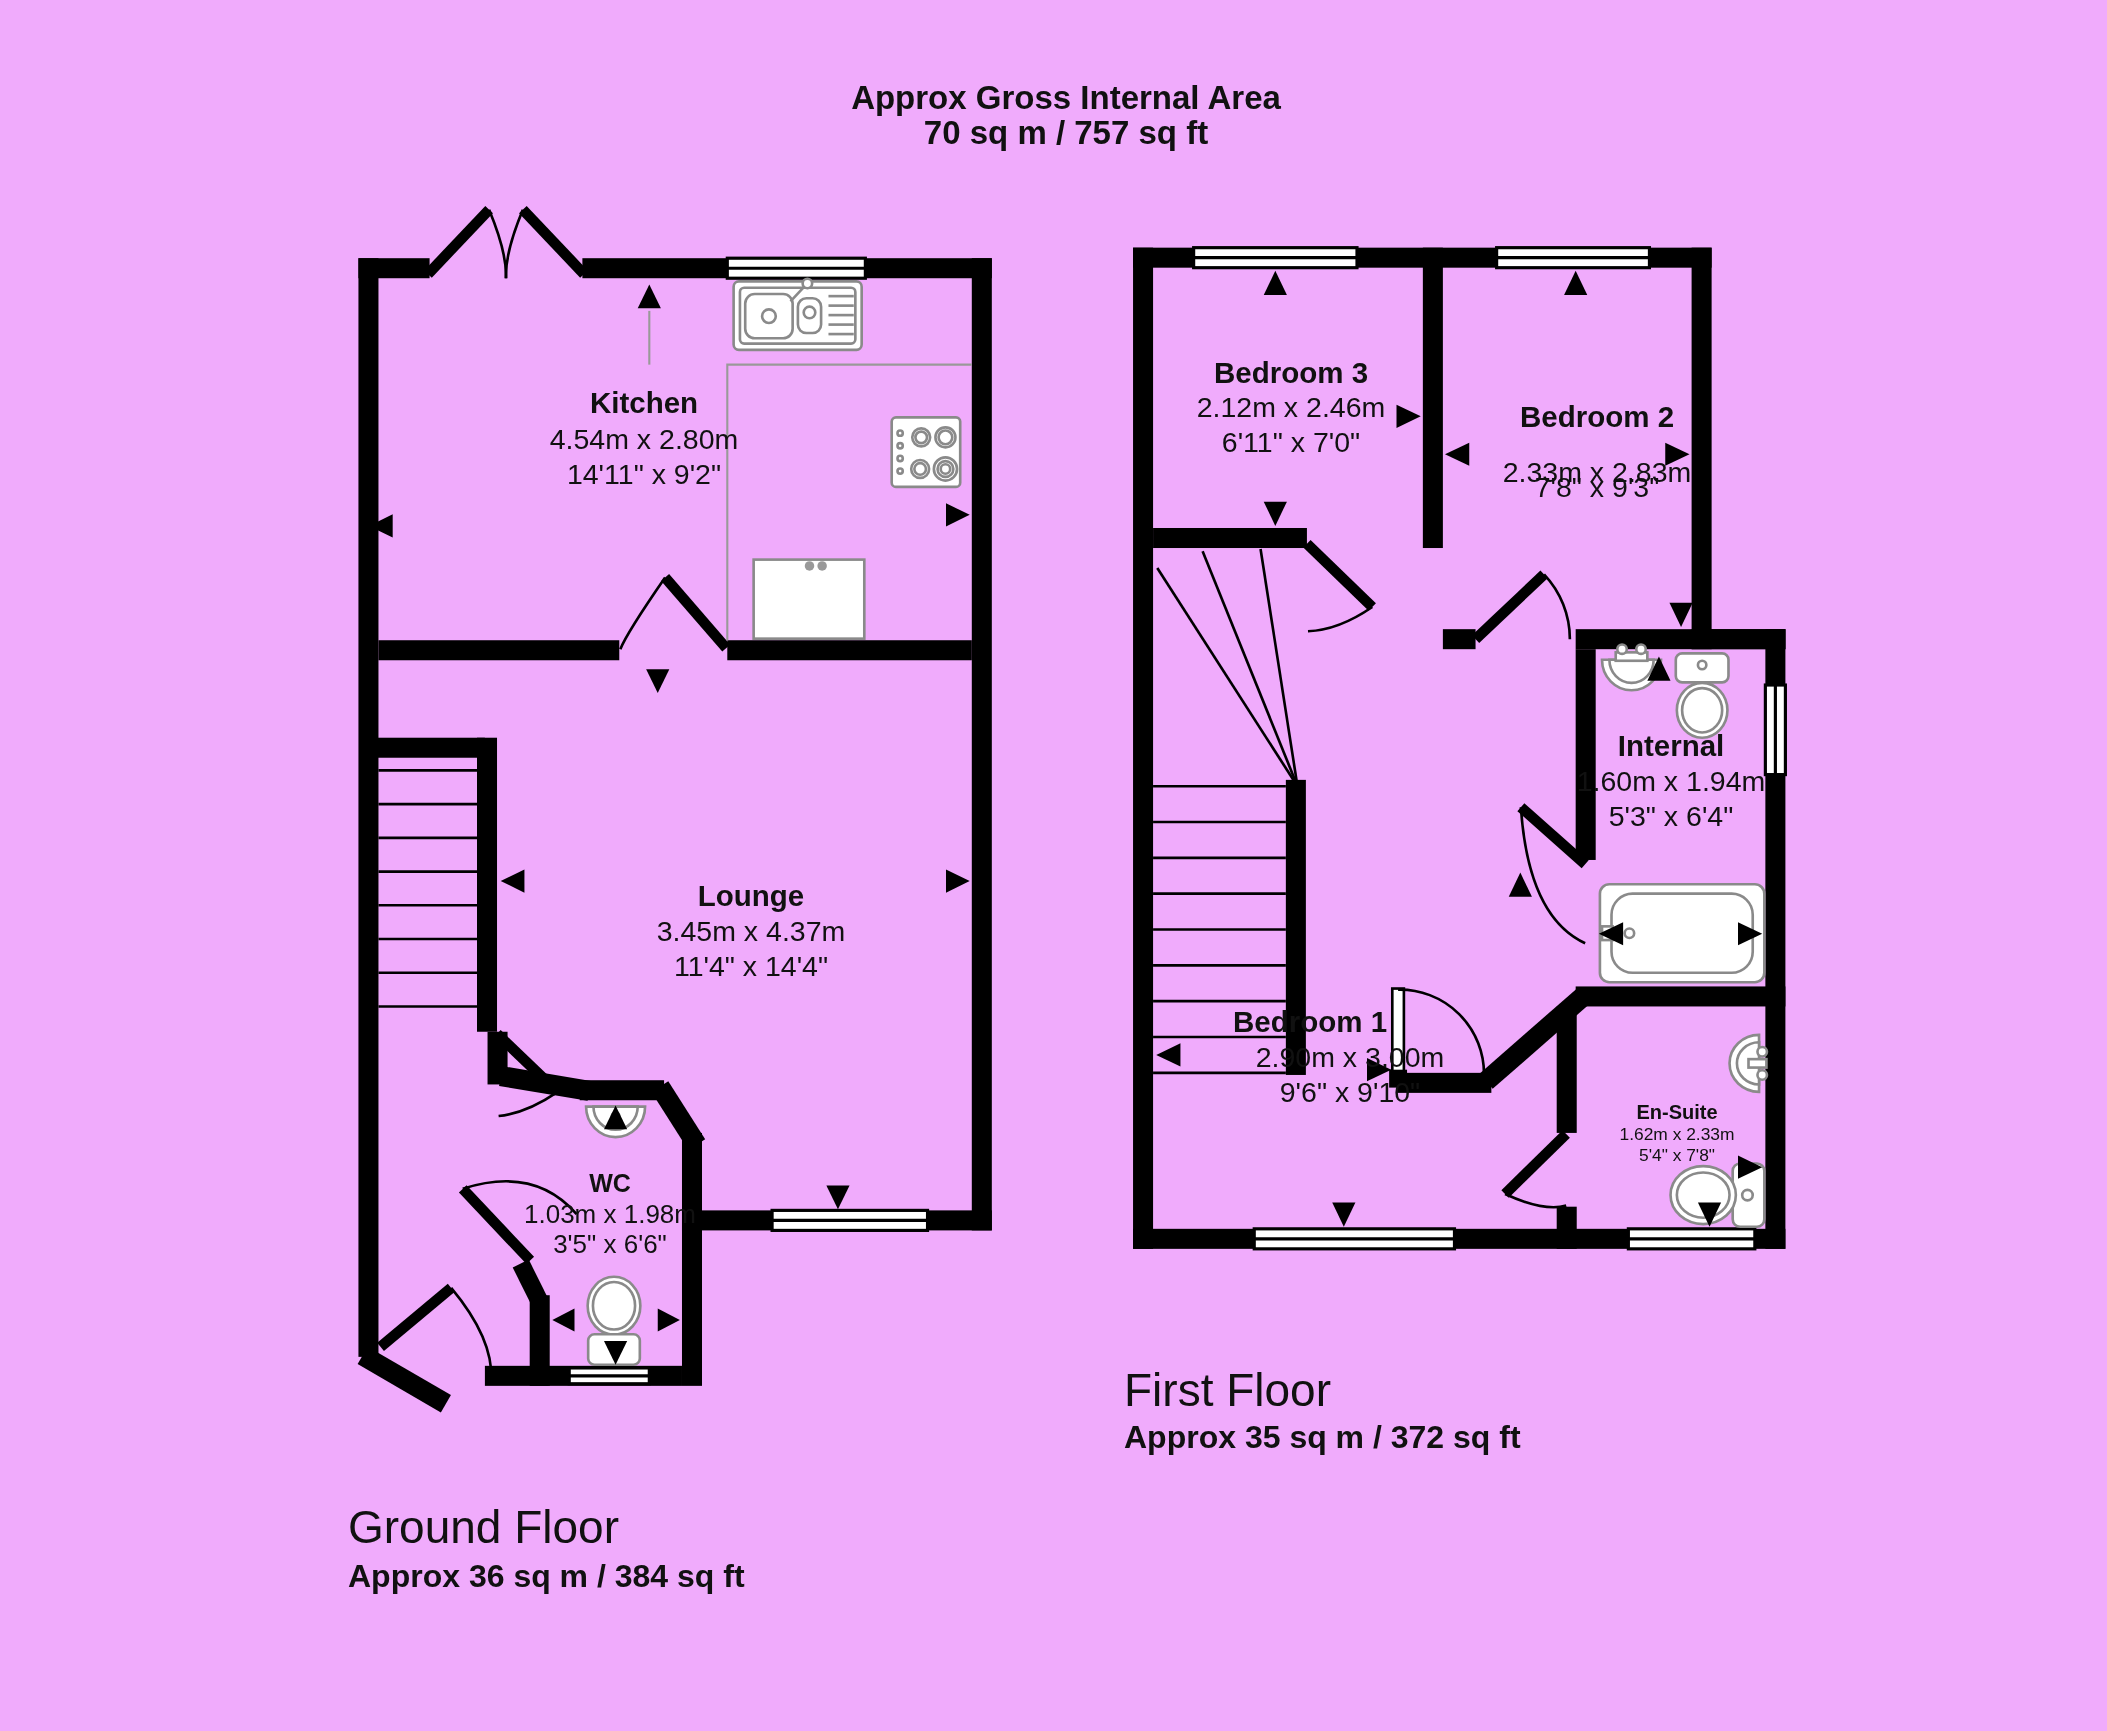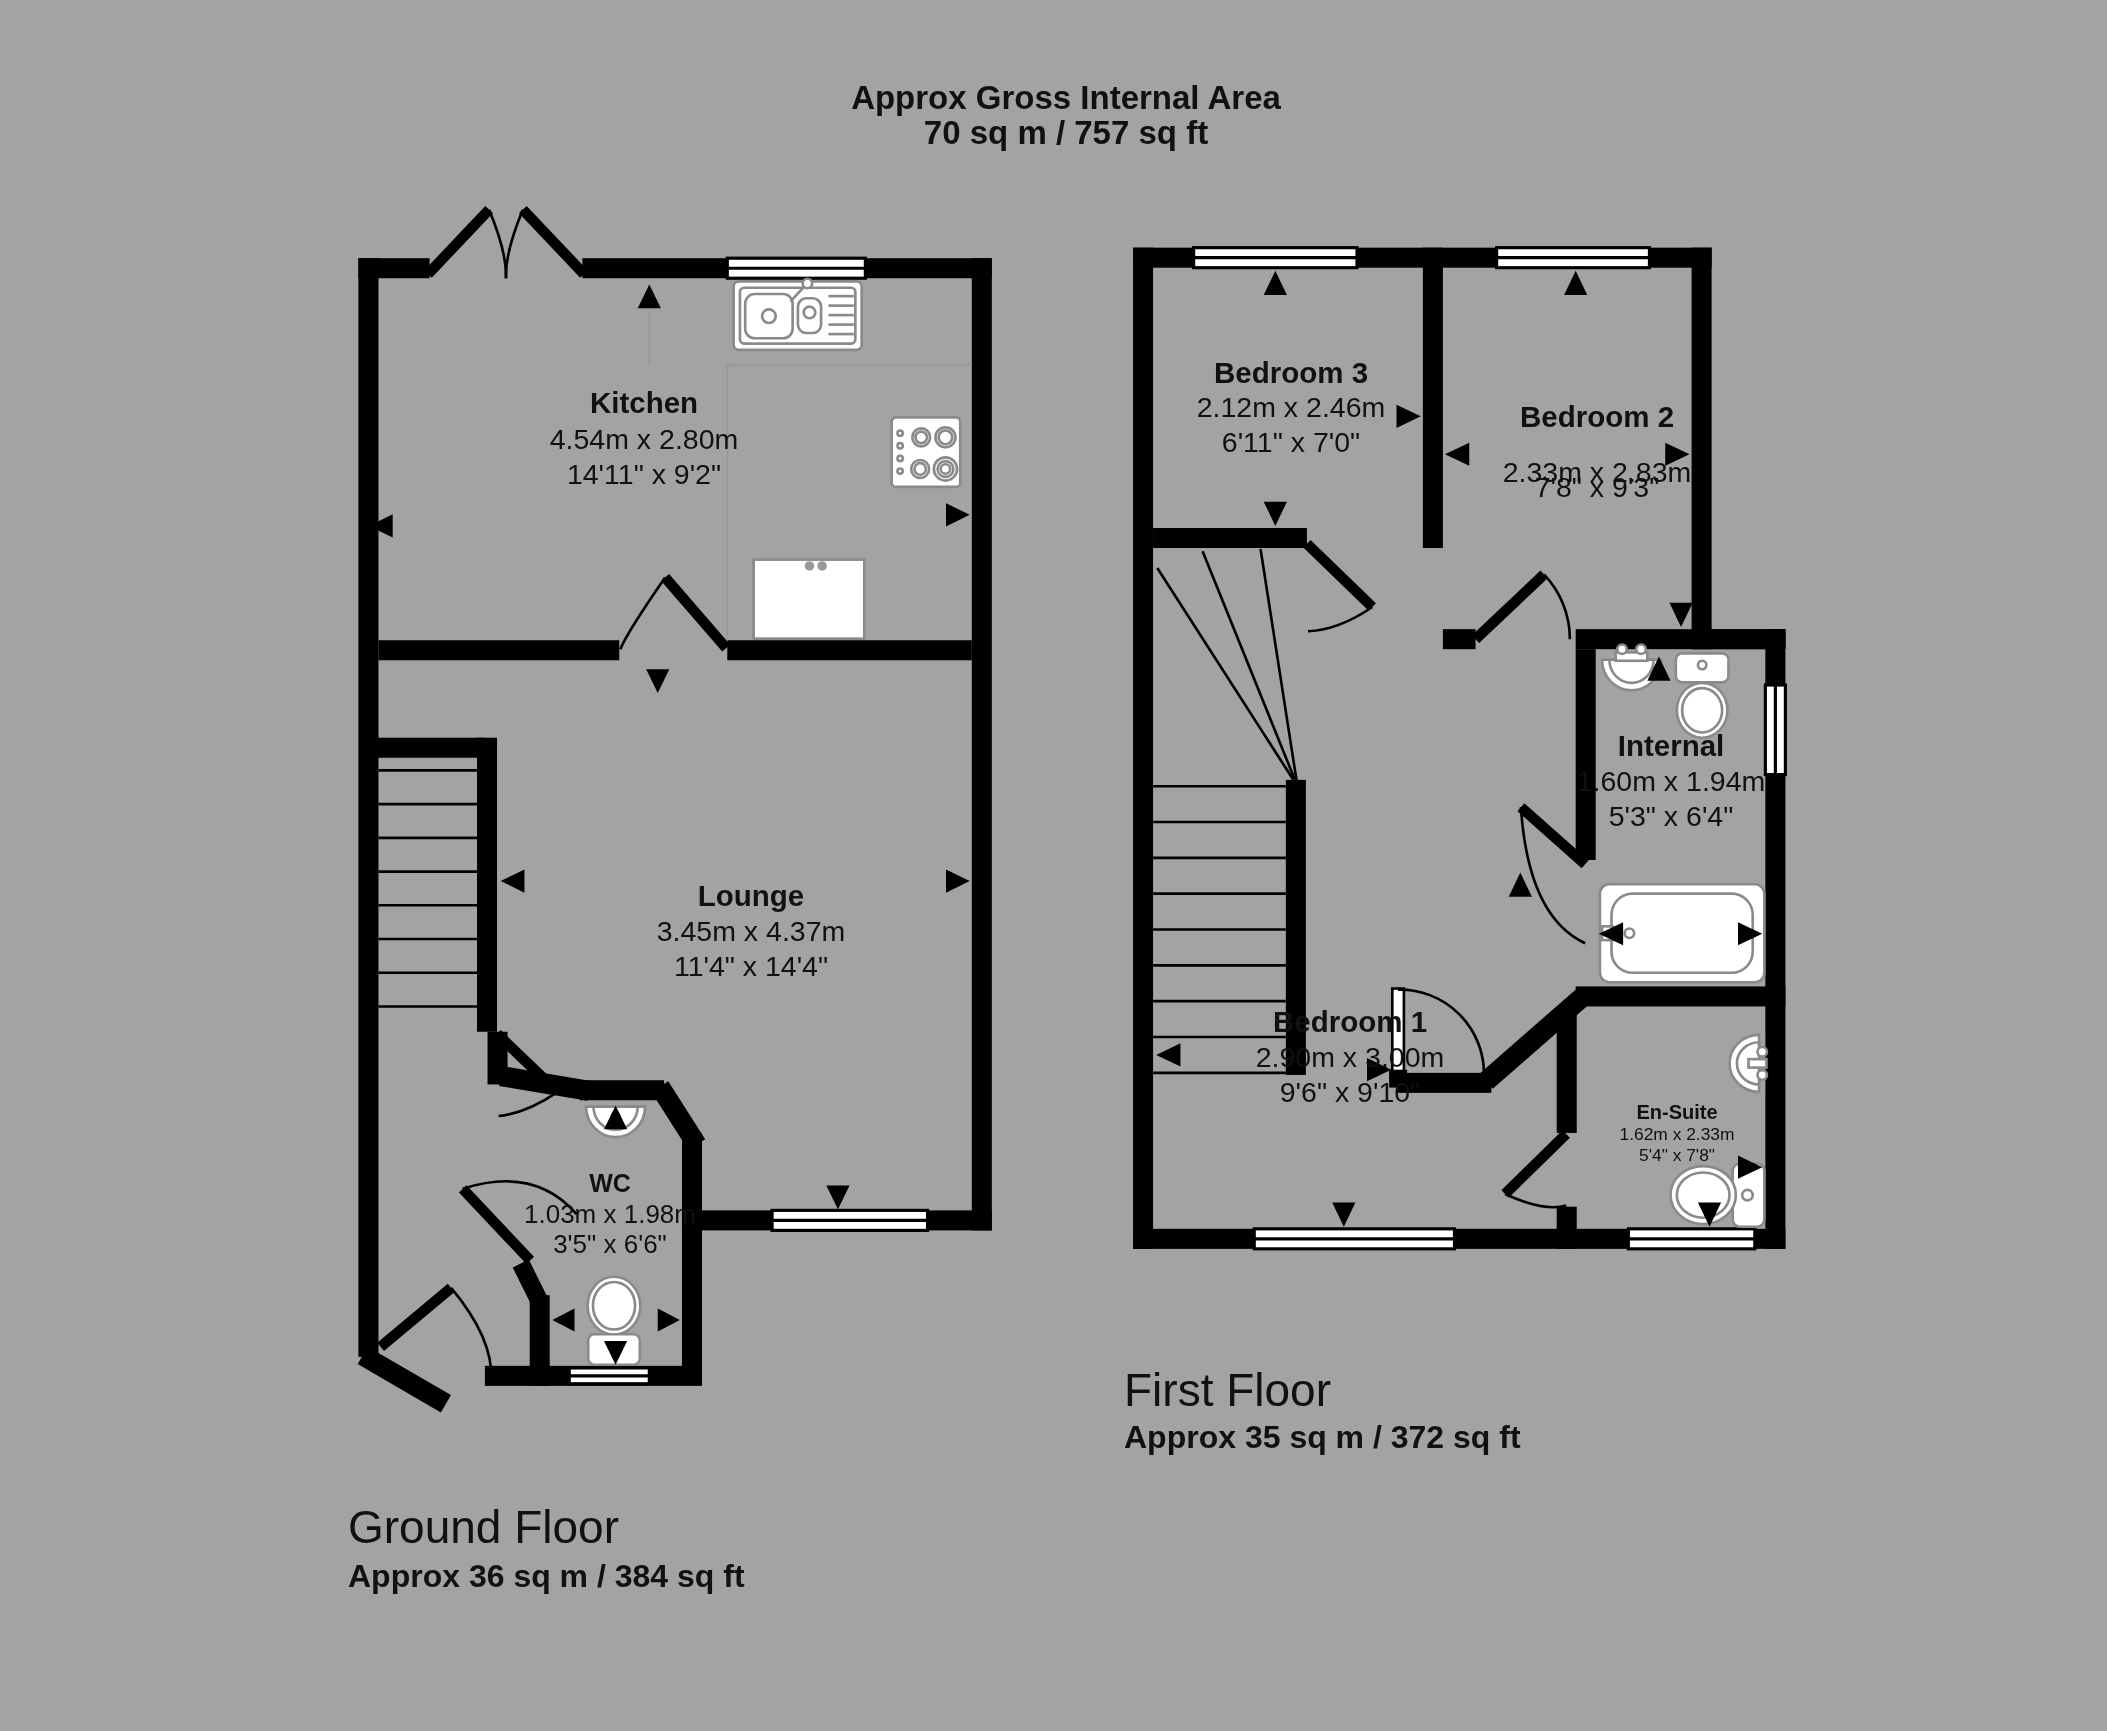--- a/index.html
+++ b/index.html
@@ -1,16 +1,16 @@
 <!DOCTYPE html>
 <html style="font-size:8.4px"><head>
 <meta charset="utf-8">
 <style>
   html,body{margin:0;padding:0;background:#fff;}
-  #canvas{position:relative;width:2108px;height:1731px;background:#a3a3a3;overflow:hidden;
+  #canvas{position:relative;width:2108px;height:1731px;background:#f0abfc;overflow:hidden;
           font-family:"Liberation Sans",sans-serif;}
   #plan-svg{position:absolute;left:0;top:0;}
   .wall{fill:#000;}
   .wline{stroke:#000;}
   .win{fill:#fff;stroke:#000;stroke-width:6;}
   .winline{stroke:#000;stroke-width:6;}
   .leaf{stroke:#000;stroke-width:20;}
   .arc{fill:none;stroke:#000;stroke-width:5;}
   .tread{stroke:#000;stroke-width:5;}
   .thin{fill:none;stroke:#999;stroke-width:4;}
@@ -303,21 +303,21 @@
 <div class="lbl" style="left:1291px;top:442px;font-size:28.5px">6'11" x 7'0"</div>
 
 <div class="lbl b" style="left:1597px;top:417px;font-size:29.5px">Bedroom 2</div>
 <div class="lbl" style="left:1597px;top:472px;font-size:28.5px">2.33m x 2.83m</div>
 <div class="lbl" style="left:1597px;top:487px;font-size:28.5px">7'8" x 9'3"</div>
 
 <div class="lbl b" style="left:1671px;top:746px;font-size:29.5px">Internal</div>
 <div class="lbl" style="left:1671px;top:781px;font-size:28.5px">1.60m x 1.94m</div>
 <div class="lbl" style="left:1671px;top:816px;font-size:28.5px">5'3" x 6'4"</div>
 
-<div class="lbl b" style="left:1350px;top:1022px;font-size:29.5px">Bedroom 1</div>
+<div class="lbl b" style="left:1310px;top:1022px;font-size:29.5px">Bedroom 1</div>
 <div class="lbl" style="left:1350px;top:1057px;font-size:28.5px">2.90m x 3.00m</div>
 <div class="lbl" style="left:1350px;top:1092px;font-size:28.5px">9'6" x 9'10"</div>
 
 <div class="lbl b" style="left:1677px;top:1112px;font-size:20px">En-Suite</div>
 <div class="lbl" style="left:1677px;top:1135px;font-size:17.4px">1.62m x 2.33m</div>
 <div class="lbl" style="left:1677px;top:1156px;font-size:17.4px">5'4" x 7'8"</div>
 
 <div class="lbl-l" style="left:1124px;top:1368px;font-size:46px">First Floor</div>
 <div class="lbl-l b" style="left:1124px;top:1415px;font-size:32px">Approx 35 sq m / 372 sq ft</div>
 

